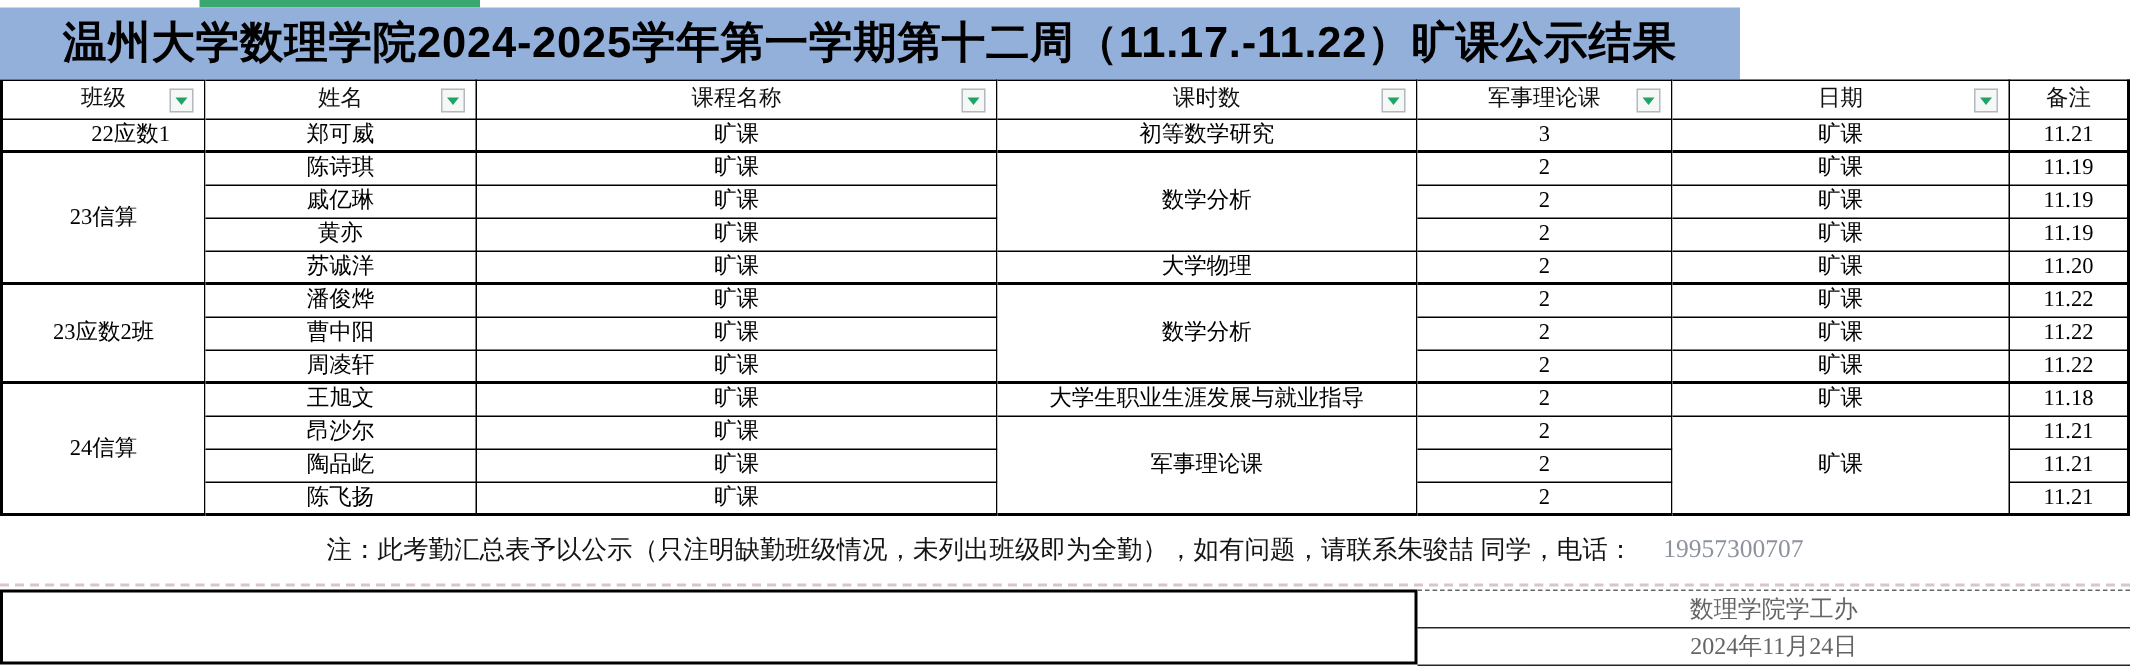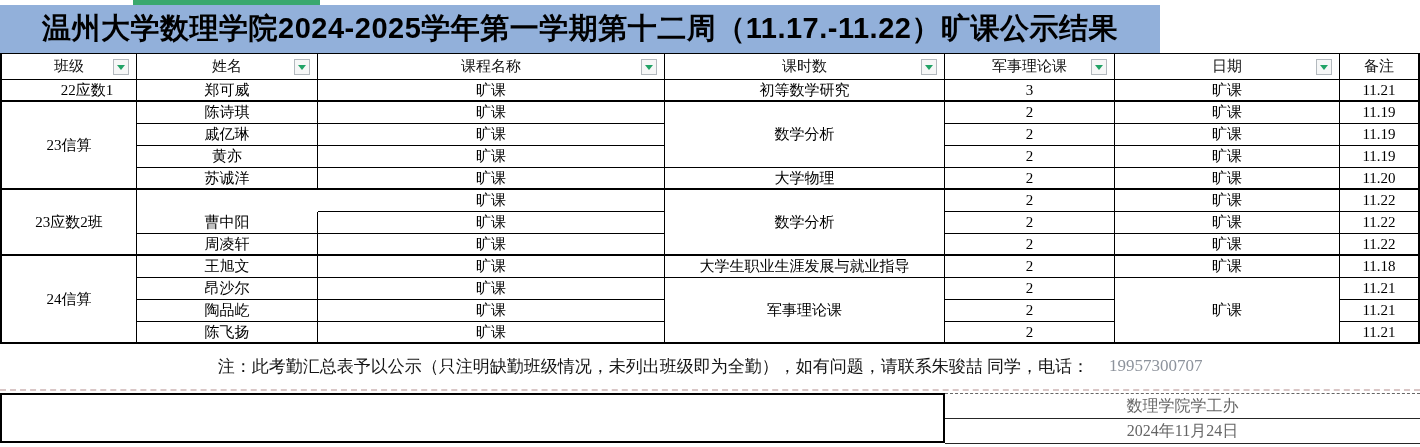--- a/index.html
+++ b/index.html
@@ -97,20 +97,21 @@
     <div class="c col1 tb" style="grid-row:2;padding-left:36px;">22应数1</div>
     <div class="c col1 tb" style="grid-row:3 / 7;">23信算</div>
     <div class="c col1 tb" style="grid-row:7 / 10;">23应数2班</div>
     <div class="c col1 bb2" style="grid-row:10 / 14;">24信算</div>
 
     <div class="c gc2 tb" style="grid-row:2;">郑可威</div>
     <div class="c gc2" style="grid-row:3;">陈诗琪</div>
     <div class="c gc2" style="grid-row:4;">戚亿琳</div>
     <div class="c gc2" style="grid-row:5;">黄亦</div>
     <div class="c gc2 tb" style="grid-row:6;">苏诚洋</div>
+    <div class="c gc2" style="grid-row:7;">潘俊烨</div>
     <div class="c gc2" style="grid-row:8;">曹中阳</div>
     <div class="c gc2 tb" style="grid-row:9;">周凌轩</div>
     <div class="c gc2" style="grid-row:10;">王旭文</div>
     <div class="c gc2" style="grid-row:11;">昂沙尔</div>
     <div class="c gc2 bb2" style="grid-row:13;">陈飞扬</div>
     <div class="c gc2" style="grid-row:12;">陶品屹</div>
 
     <div class="c gc3 tb" style="grid-row:2;">旷课</div>
     <div class="c gc3" style="grid-row:3;">旷课</div>
     <div class="c gc3" style="grid-row:4;">旷课</div>

